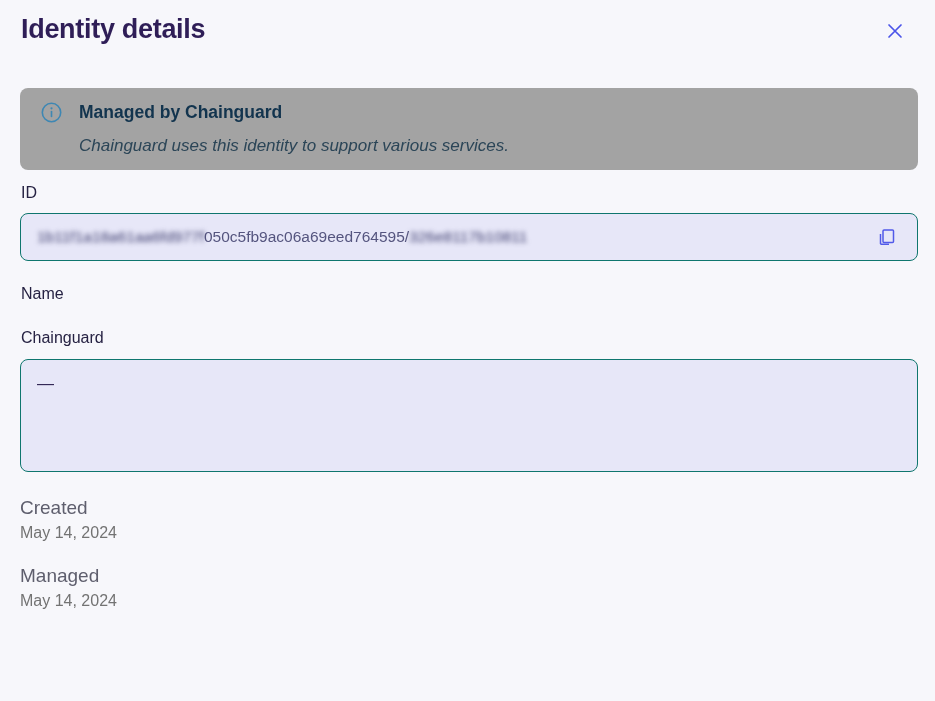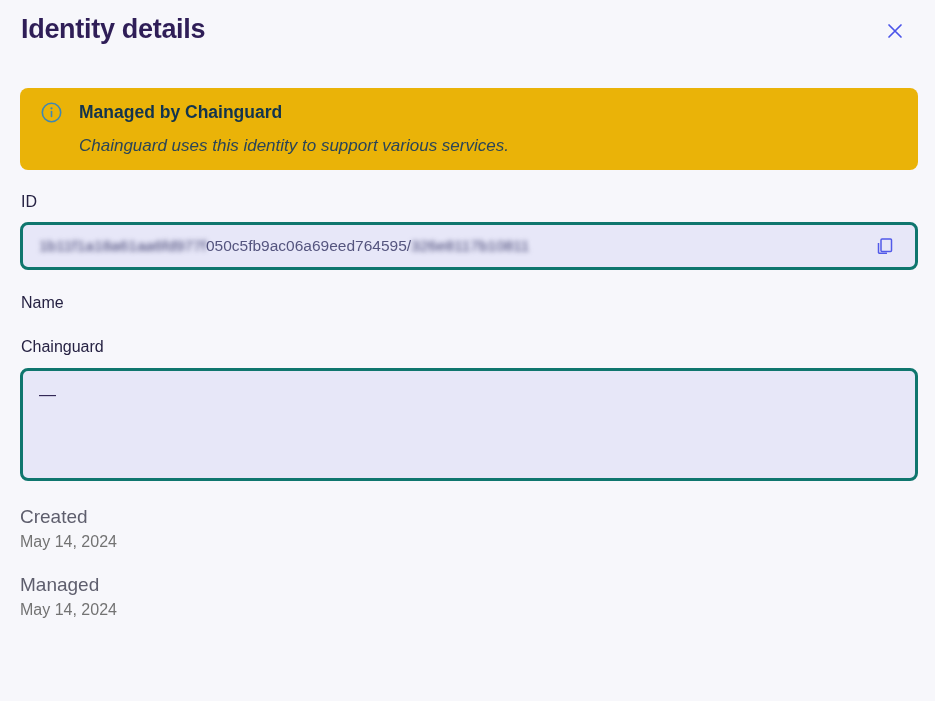--- a/index.html
+++ b/index.html
@@ -40,21 +40,21 @@
     border: none;
     padding: 2px;
     cursor: pointer;
     line-height: 0;
   }
   
   .banner {
     margin-top: 42px;
     box-sizing: border-box;
     min-height: 82px;
-    background: #eab308;
+    background: #a3a3a3;
     border-radius: 8px;
     padding: 13px 16px 13px 21px;
     display: flex;
     align-items: flex-start;
     gap: 17px;
   }
   .banner-icon { margin-top: 1px; line-height: 0; }
   .banner-title {
     font-size: 17.5px;
     line-height: 22px;
@@ -68,29 +68,29 @@
     color: #2b4557;
     font-style: italic;
   }
   
   .field-label {
     margin: 22px 0 0 1px;
     font-size: 16px;
     line-height: 22px;
     color: #262243;
   }
-  .field-label.first { margin-top: 21px; }
+  .field-label.first { margin-top: 12px; }
   
   .text-box {
     margin-top: 9px;
     box-sizing: border-box;
     width: 100%;
     height: 48px;
     background: #e7e7f8;
-    border: 3px solid #0f766e;
+    border: 1px solid #0f766e;
     border-radius: 8px;
     font-family: "Liberation Sans", "DejaVu Sans", sans-serif;
     font-size: 16.5px;
     color: #2e2352;
     padding: 0 16px;
     outline: none;
   }
   .id-box {
     position: relative;
     display: flex;

